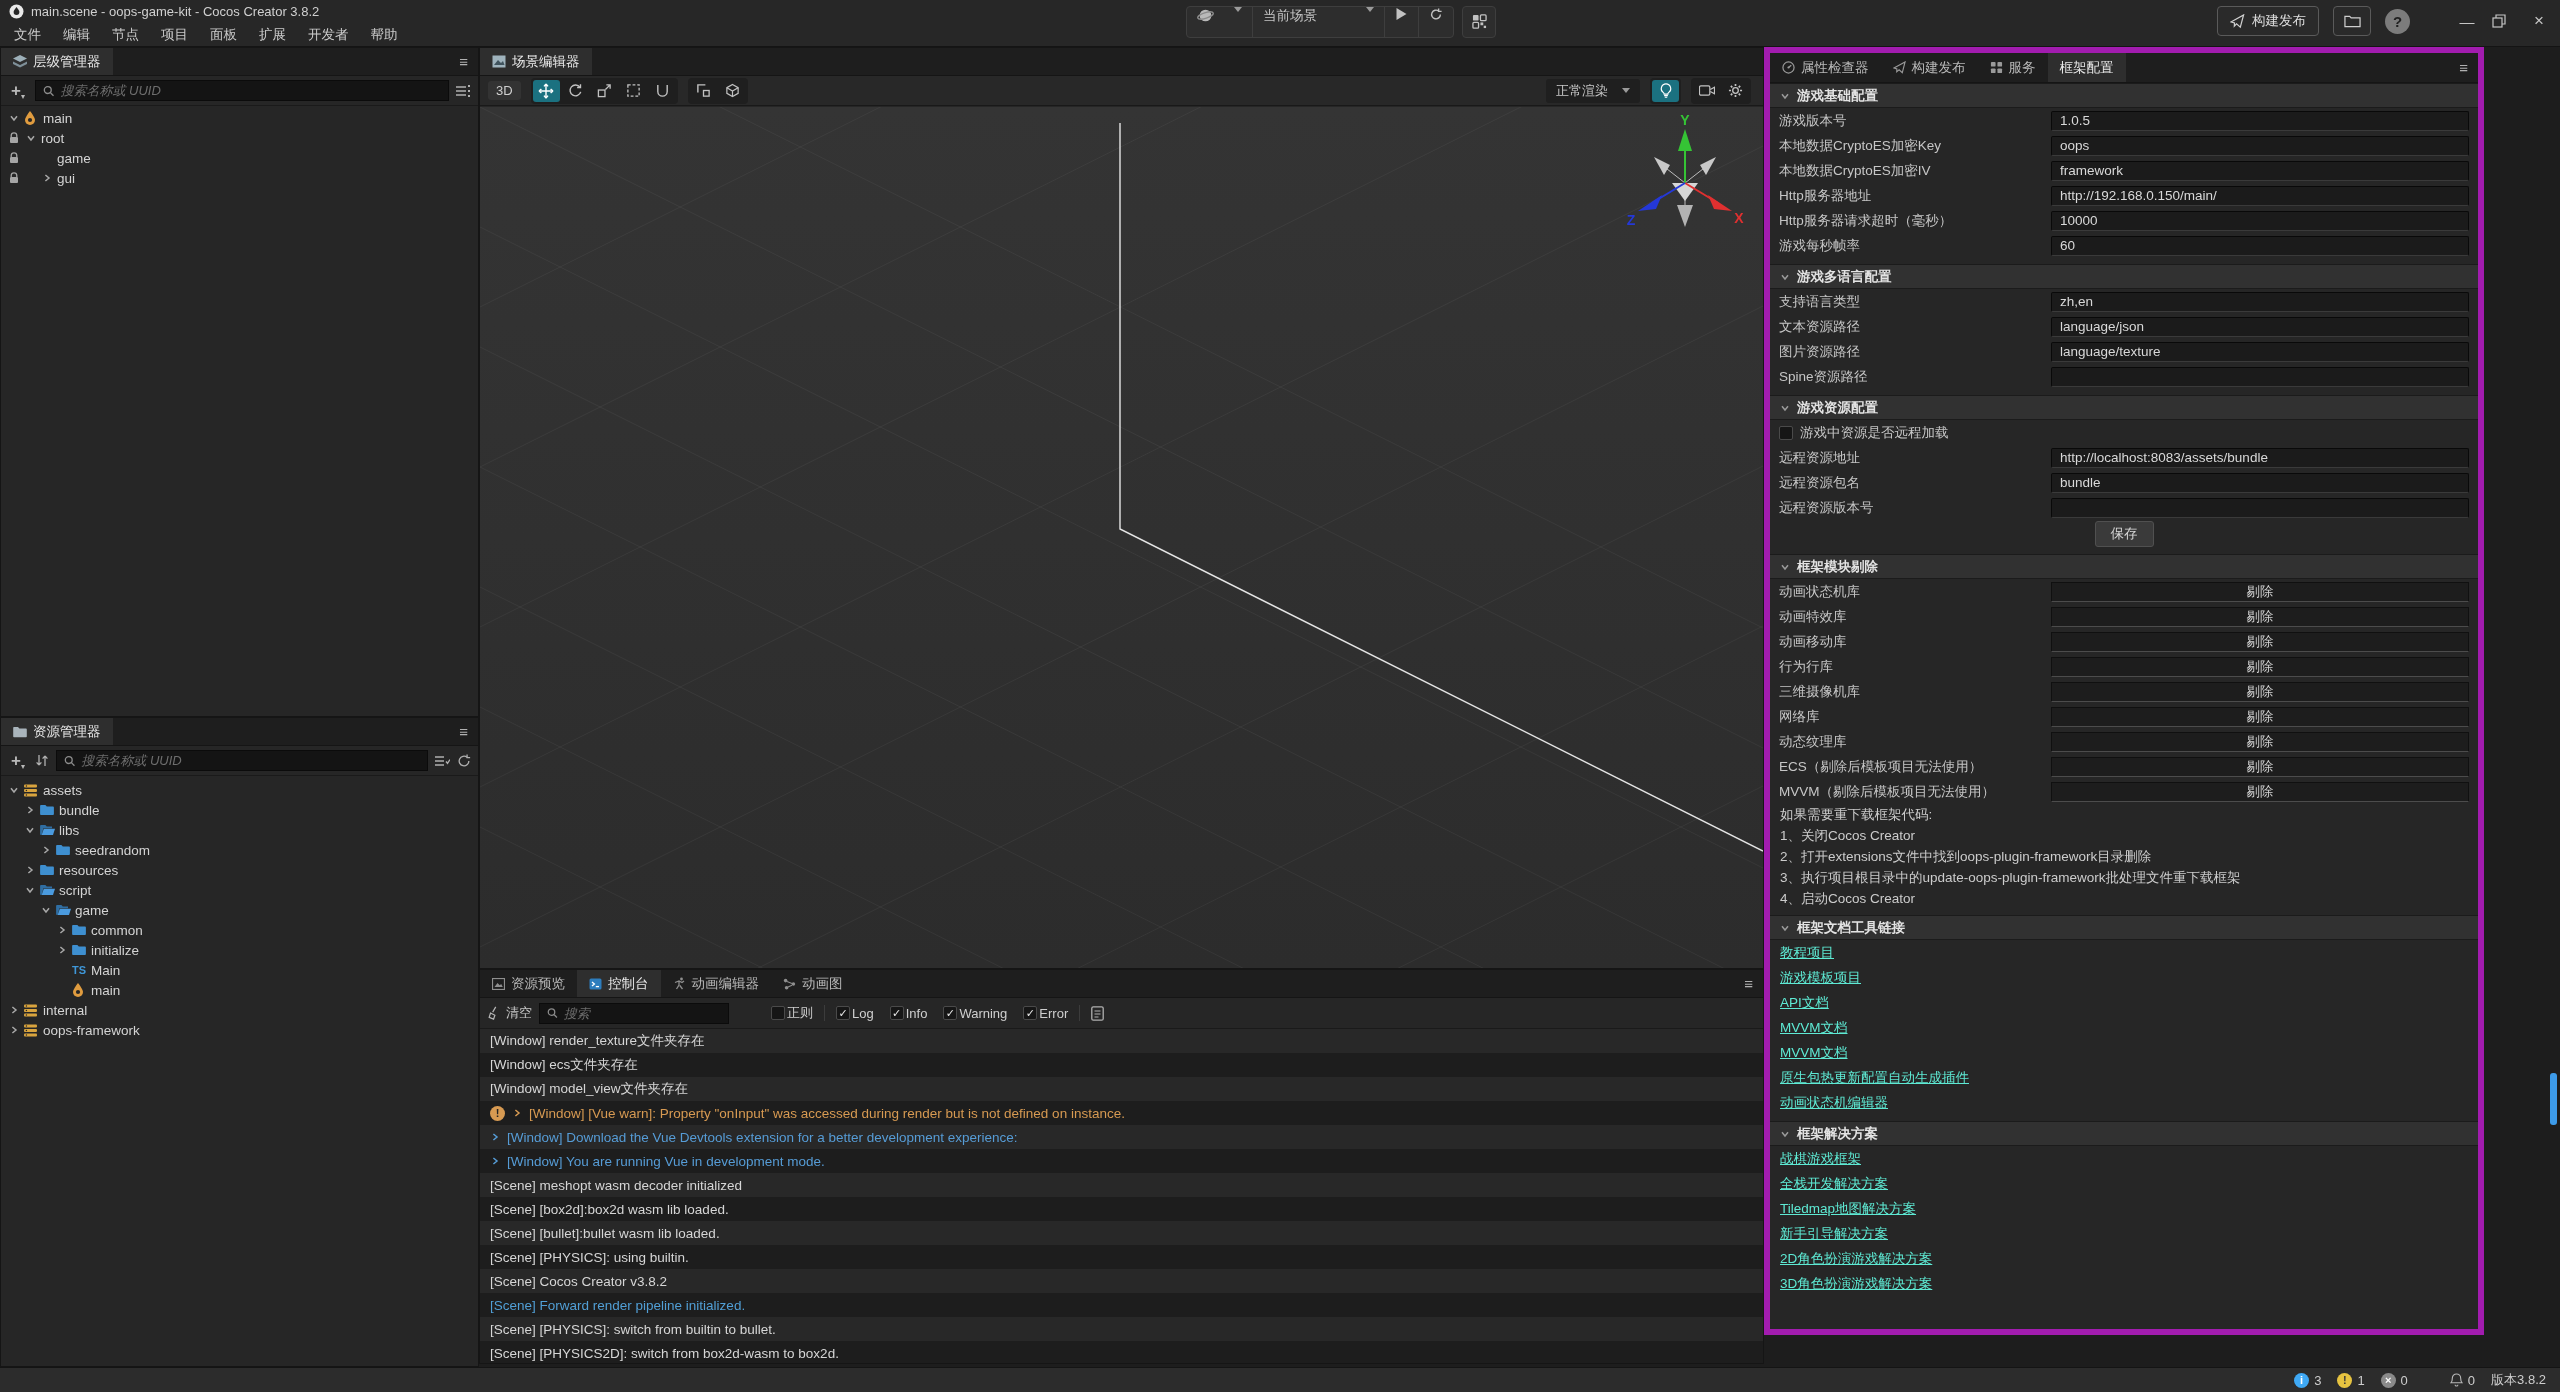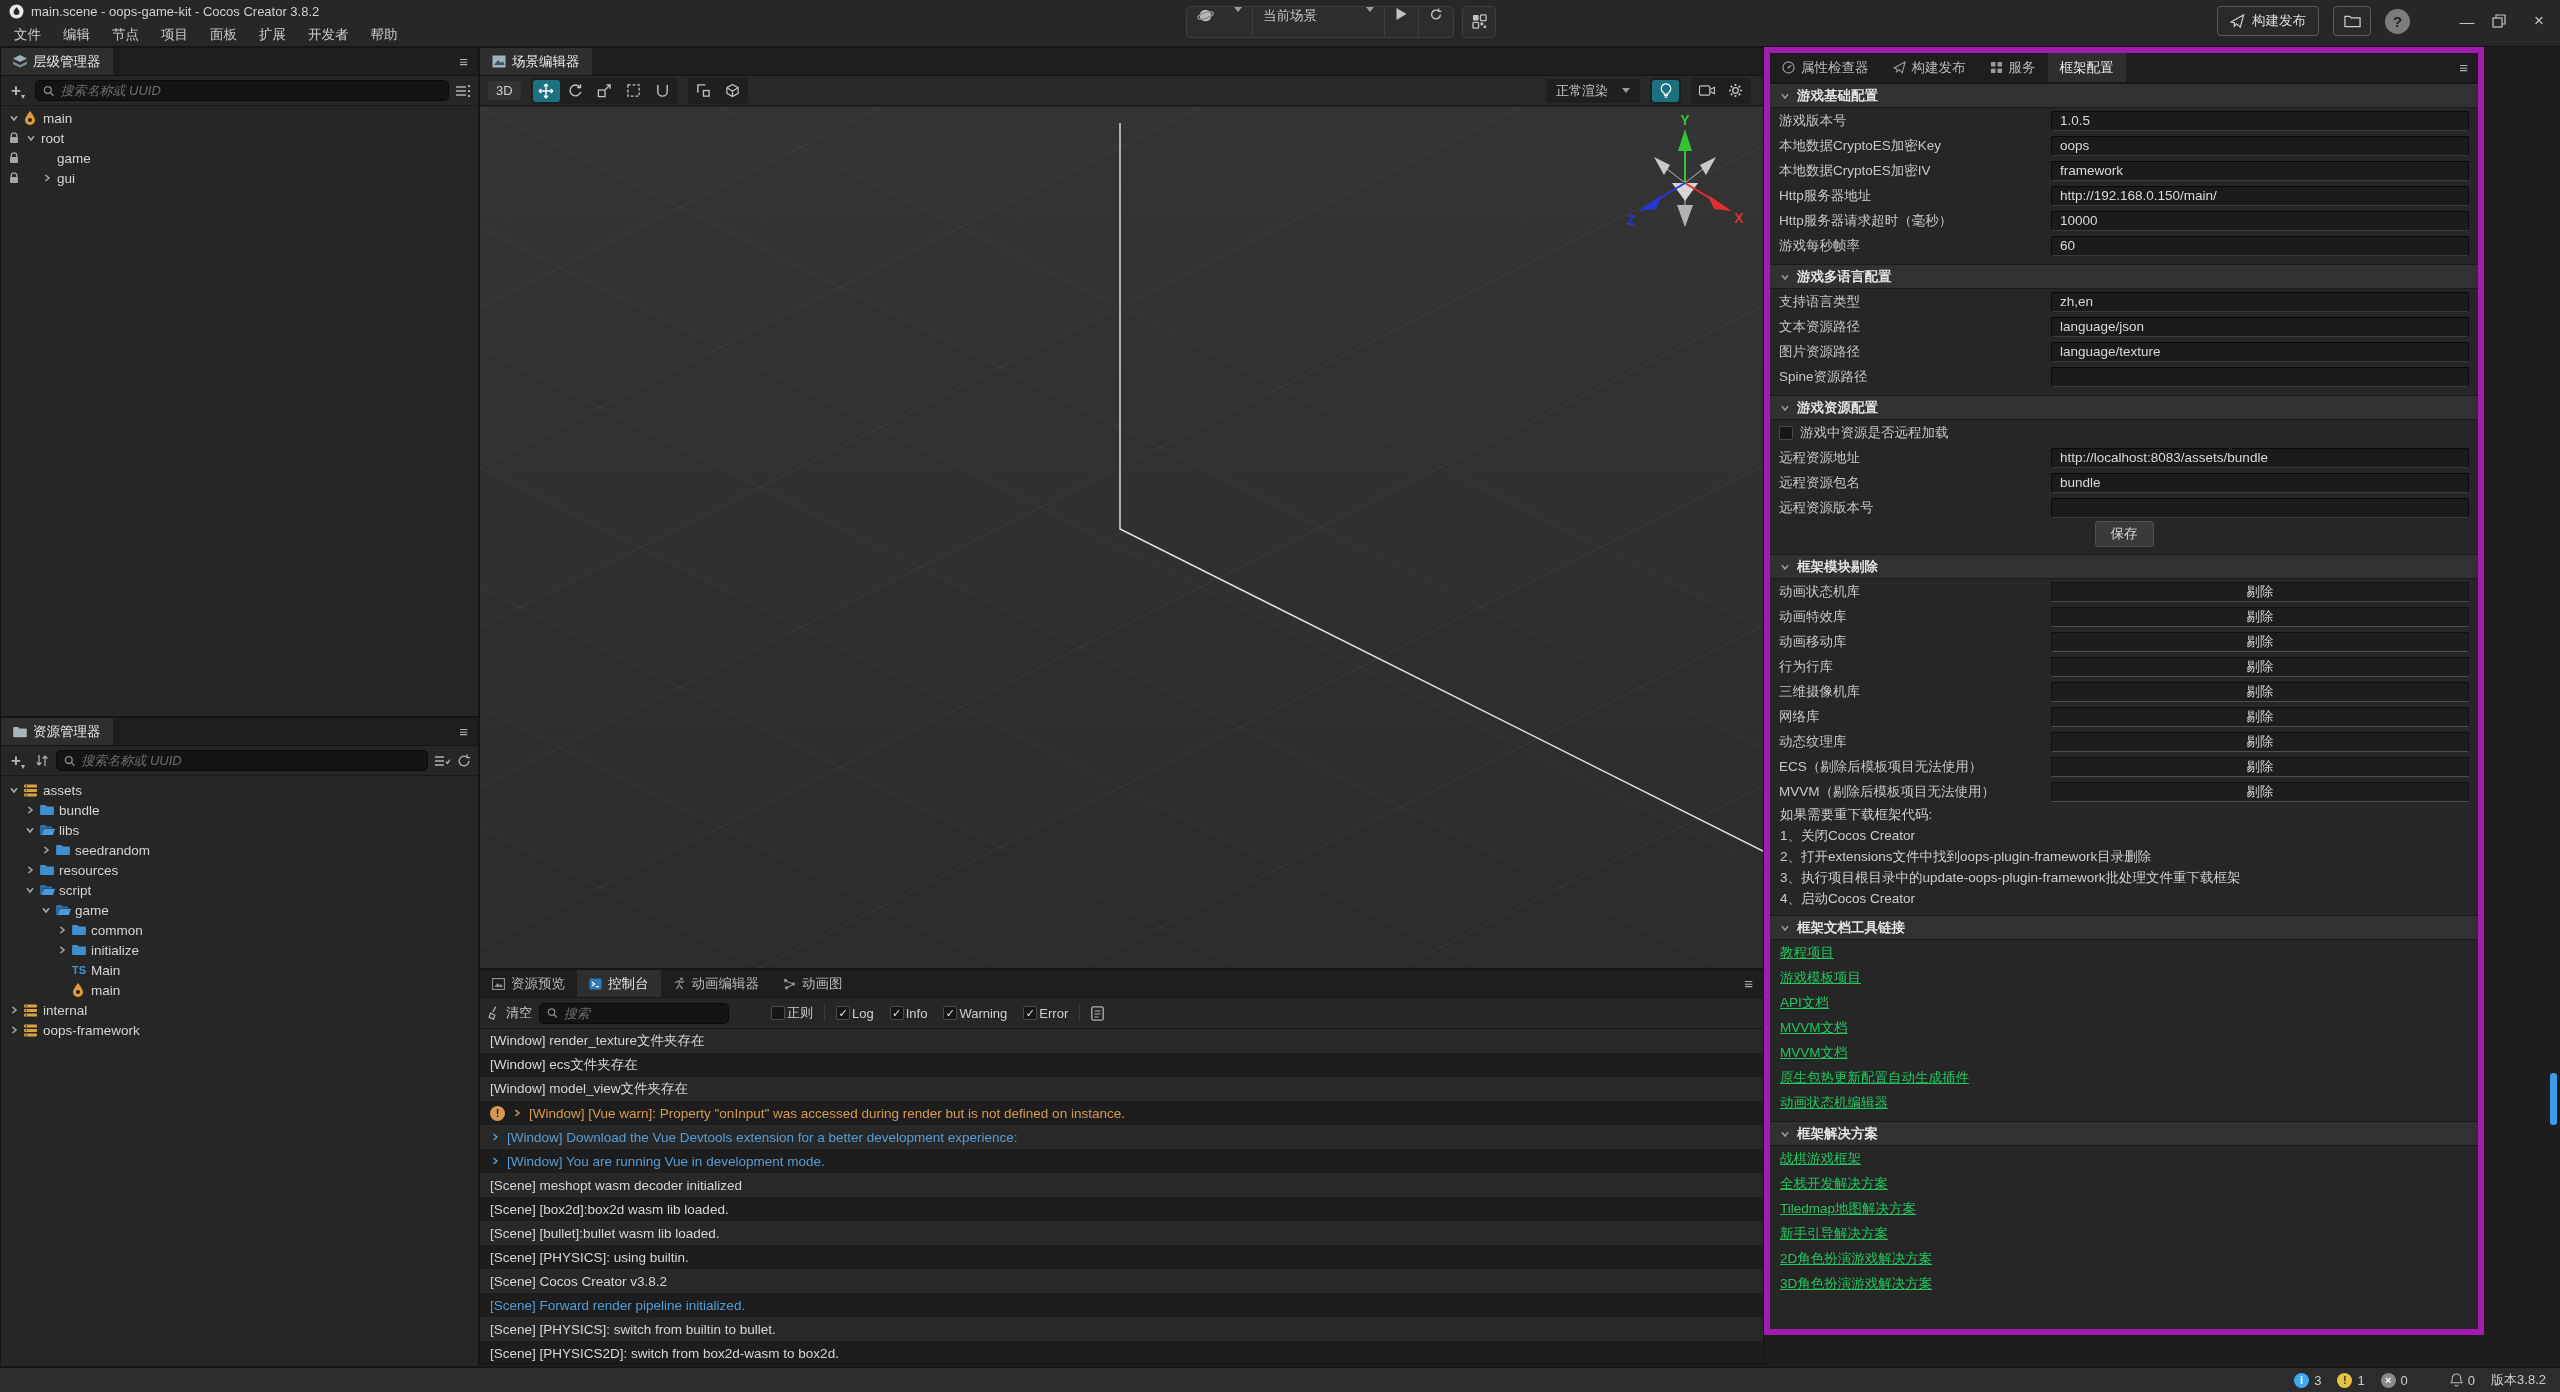--- a/index.html
+++ b/index.html
@@ -39,21 +39,21 @@
     font-weight:bold; font-size:15px; display:flex; align-items:center; justify-content:center; }
   .win-ctl { color:#c6c6c6; font-size:15px; width:22px; text-align:center; }
 
   
   .panel { position:absolute; background:#262626; border:1px solid #151515; }
   .tabstrip { height:28px; background:#1e1e1e; border-bottom:1px solid #151515; display:flex; align-items:stretch; }
   .tab { display:flex; align-items:center; gap:6px; padding:8px 12px; font-size:13.5px; color:#b9b9b9; }
   .tab.active { background:#2e2e2e; color:#e9e9e9; }
   .strip-menu { margin-left:auto; display:flex; align-items:center; padding:0 10px; color:#b0b0b0; font-size:15px; }
   .ptoolbar { height:30px; display:flex; align-items:center; gap:7px; padding:0 7px; border-bottom:1px solid #1a1a1a; background:#262626; }
-  .searchbox { flex:1; height:21px; background:#141414; border:1px solid #0b0b0b; border-radius:5px;
+  .searchbox { flex:1; height:21px; background:#141414; border:1px solid #0b0b0b; border-radius:0;
     display:flex; align-items:center; gap:6px; padding:0 7px; }
   .searchbox input { background:transparent; border:none; outline:none; color:#c9c9c9; font-style:italic;
     font-size:13px; width:100%; font-family:inherit; }
   .searchbox input::placeholder { color:#6e6e6e; font-style:italic; }
   .tool-glyph { color:#b3b3b3; font-size:15px; line-height:1; }
   .plus { color:#b8b8b8; font-size:17px; font-weight:bold; padding:0 3px; }
 
   
   .trow { height:20px; display:flex; align-items:center; padding-left:8px; font-size:13.5px; color:#d4d4d4; }
   .trow .lockslot { width:17px; display:flex; align-items:center; }
@@ -92,21 +92,21 @@
     display:flex; align-items:center; gap:7px; padding-left:10px; font-weight:bold; font-size:13.5px; color:#e3e3e3; margin-top:6px; }
   .sec-h:first-child { margin-top:0; }
   .irow { height:25px; display:flex; align-items:center; padding:0 9px; }
   .irow .lbl { width:272px; flex:none; font-size:13.5px; color:#c6c6c6; white-space:nowrap; }
   .ival { flex:1; height:20px; background:#1b1b1b; border:1px solid #090909; border-bottom-color:#3a3a3a; border-radius:2px;
     color:#d9d9d9; font-size:13.5px; padding:0 8px; outline:none; font-family:inherit; }
   .ibtn { flex:1; height:20px; background:#1d1d1d; border:1px solid #101010; border-bottom-color:#4c4c4c;
     display:flex; align-items:center; justify-content:center; color:#d2d2d2; font-size:13.5px; }
   .note { height:21px; display:flex; align-items:center; padding-left:10px; font-size:13.5px; color:#cccccc; }
   .linkrow { height:25px; display:flex; align-items:center; padding-left:10px; }
-  .linkrow a { color:#22c55e; font-size:13.5px; }
+  .linkrow a { color:#5eead4; font-size:13.5px; }
   .saverow { height:28px; display:flex; align-items:center; justify-content:center; }
   .savebtn { background:#3a3a3a; border:1px solid #505050; border-radius:3px; padding:3px 15px; color:#d8d8d8; font-size:13.5px; }
   #insp-scroll { position:absolute; right:3px; top:1073px; width:7px; height:52px; background:#3d9be9; border-radius:3px; }
 
   
   #statusbar { position:absolute; left:0; top:1367px; width:2560px; height:25px; background:#2c2c2c;
     border-top:1px solid #141414; display:flex; align-items:center; justify-content:flex-end; gap:16px;
     padding-right:14px; font-size:13px; color:#cdcdcd; }
   .st-chip { display:flex; align-items:center; gap:5px; }
   .st-circle { width:15px; height:15px; border-radius:50%; display:flex; align-items:center; justify-content:center;

